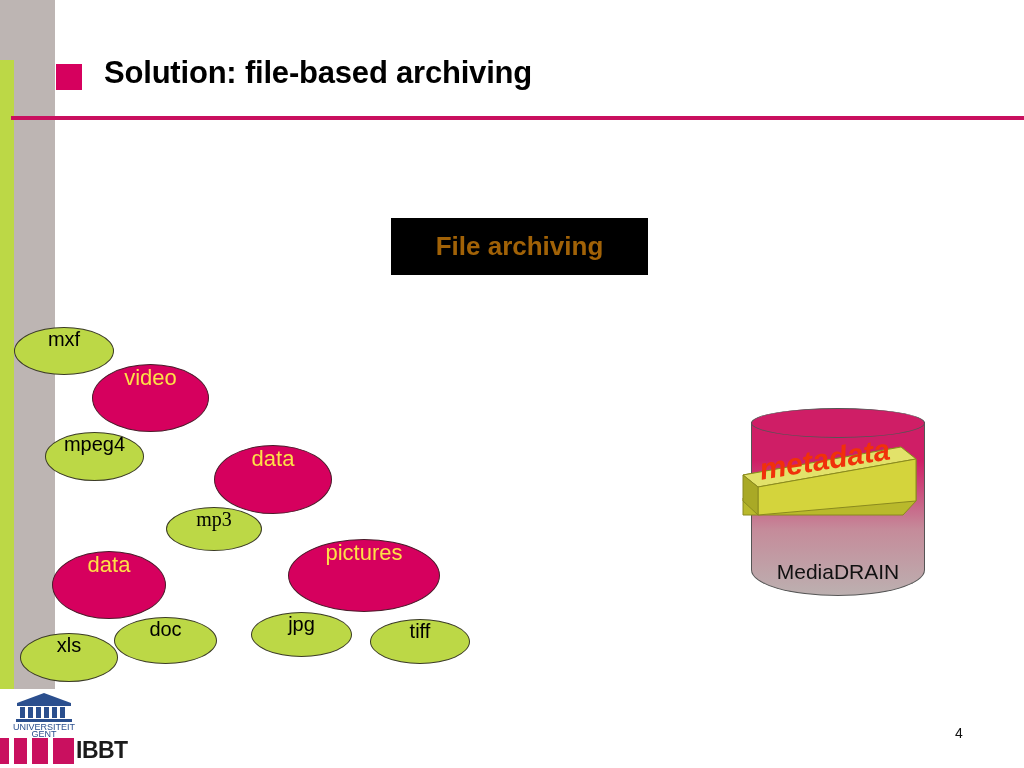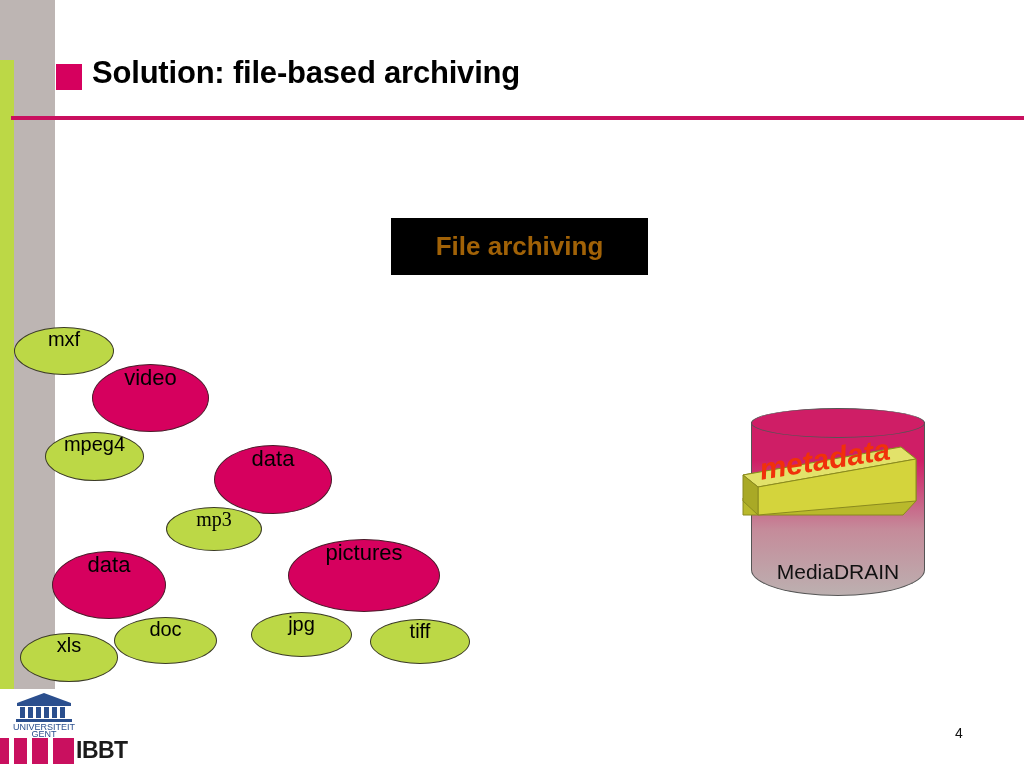--- a/index.html
+++ b/index.html
@@ -43,21 +43,21 @@
   .title-bullet {
     position: absolute;
     left: 56px;
     top: 64px;
     width: 26px;
     height: 26px;
     background: #d6005e;
   }
   .title-text {
     position: absolute;
-    left: 92px;
+    left: 104px;
     top: 55px;
     font-size: 31px;
     font-weight: bold;
     color: #000000;
     letter-spacing: -0.2px;
     white-space: nowrap;
   }
   .title-rule {
     position: absolute;
     left: 11px;
@@ -93,21 +93,21 @@
     box-sizing: border-box;
     border: 1.5px solid #3b3b26;
   }
   .ell span { pointer-events: none; }
   .ell.green {
     background: #bcd846;
     color: #000000;
   }
   .ell.magenta {
     background: #d6005e;
-    color: #000000;
+    color: #fde047;
     border-color: #4a1c2a;
   }
 
   
   #cylinder {
     position: absolute;
     left: 751px;
     top: 408px;
     width: 174px;
     height: 202px;

